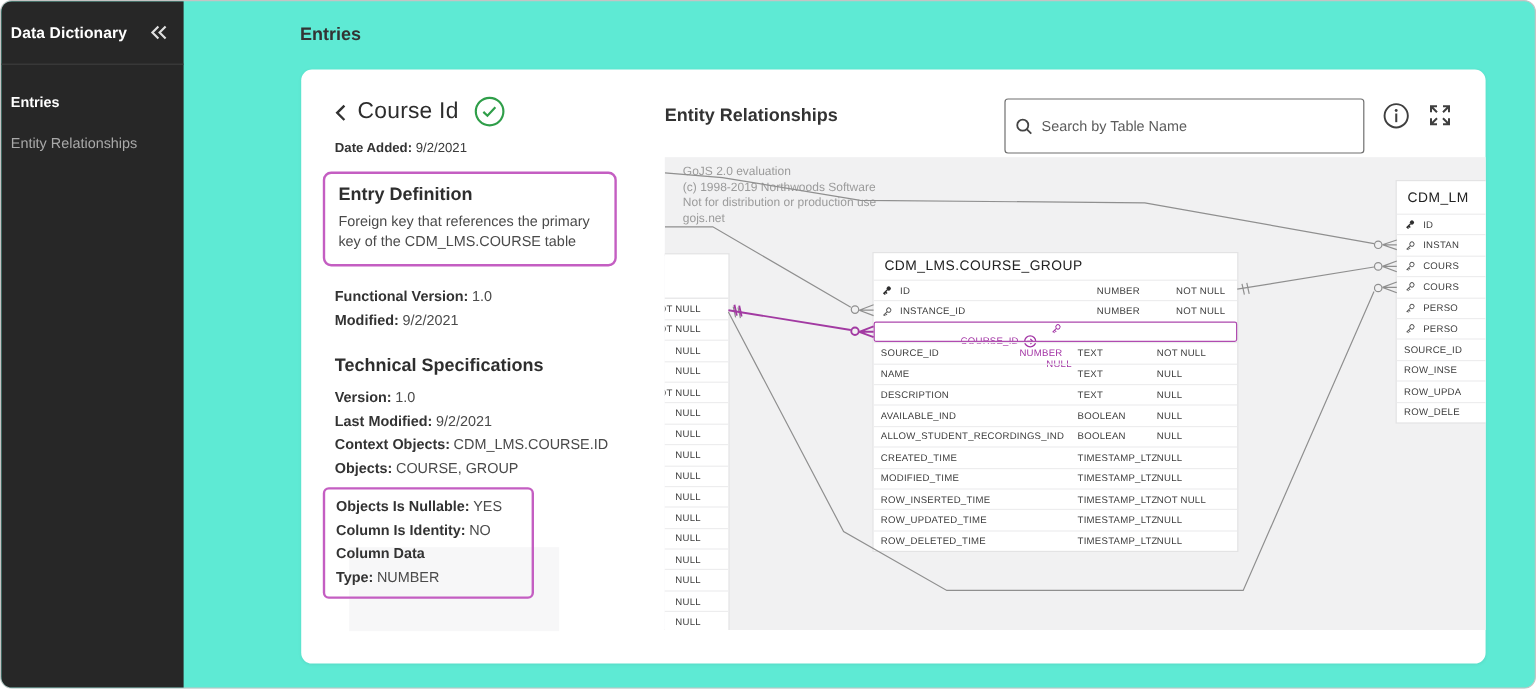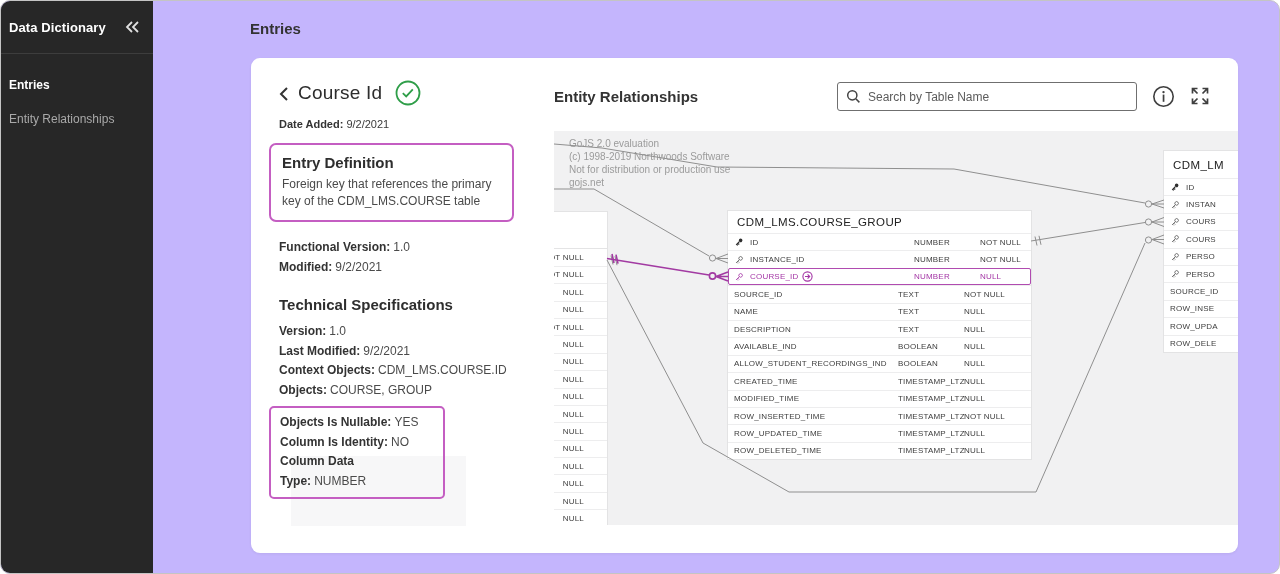--- a/index.html
+++ b/index.html
@@ -1,17 +1,17 @@
 <!DOCTYPE html>
 <html><head>
 <meta charset="utf-8">
 <style>
   * { margin:0; padding:0; box-sizing:border-box; }
   html,body { width:1280px; height:574px; font-family:"Liberation Sans","DejaVu Sans",sans-serif; }
-  .window { position:relative; width:1280px; height:574px; background:#c4b5fd; border-radius:10px; overflow:hidden; border:1px solid #c4c4c4; }
+  .window { position:relative; width:1280px; height:574px; background:#5eead4; border-radius:10px; overflow:hidden; border:1px solid #c4c4c4; }
 
   
   .sidebar { position:absolute; left:0; top:0; width:152px; height:574px; background:#272727; color:#fff; }
   .sb-head { display:flex; align-items:center; justify-content:space-between; height:53px; padding:0 12px 0 8px; border-bottom:1px solid #3d3d3d; }
   .sb-title { font-size:13px; font-weight:bold; letter-spacing:.1px; }
   .sb-collapse { cursor:pointer; display:inline-flex; }
   .sb-nav { padding-top:14px; }
   .sb-item { padding:10px 8px; font-size:12px; color:#a9a9a9; cursor:pointer; }
   .sb-item.active { color:#ffffff; font-weight:bold; }
 
@@ -32,21 +32,21 @@
   .def-body { margin-top:5px; font-size:12px; line-height:17px; color:#4a4a4a; width:222px; }
   .fields { margin-top:11px; }
   .field { font-size:12px; line-height:19.5px; color:#4a4a4a; }
   .sec-title { margin-top:19px; font-size:15px; font-weight:bold; color:#2e2e2e; }
   .tech-fields { margin-top:9px; }
   .hl-box { margin:6px 0 0 -10px; width:176px; border:2px solid #c45ec2; border-radius:5px; padding:5px 9px 6px 9px; }
   .ghost { position:absolute; left:40px; top:398px; width:175px; height:70px; background:#f7f7f8; }
 
   
   .er-title { position:absolute; left:303px; top:30px; font-size:15px; font-weight:bold; color:#333; }
-  .search-box { position:absolute; left:586px; top:24px; width:300px; height:29px; border:1px solid #6f6f6f; border-radius:3px; background:#fff; display:flex; align-items:center; padding:0 8px; gap:7px; }
+  .search-box { position:absolute; left:586px; top:24px; width:300px; height:46px; border:1px solid #6f6f6f; border-radius:3px; background:#fff; display:flex; align-items:center; padding:0 8px; gap:7px; }
   .search-box input { border:none; outline:none; flex:1; font-size:12px; color:#333; font-family:inherit; background:transparent; }
   .search-box input::placeholder { color:#5c5c5c; }
   .icon-btn { position:absolute; display:inline-flex; cursor:pointer; }
   .info-btn { left:901px; top:27px; }
   .expand-btn { left:938px; top:27px; }
 
   
   .diagram { position:absolute; left:303px; top:73px; width:684px; height:394px; background:#f1f1f2; overflow:hidden; }
   .watermark { position:absolute; left:15px; top:6px; z-index:1; font-size:10px; line-height:13px; color:#9b9b9b; }
   .links { position:absolute; left:0; top:0; z-index:4; pointer-events:none; }
@@ -57,21 +57,21 @@
   .key-icon { display:none; width:12px; margin-right:4px; flex:none; }
   .trow.key-pk .key-icon, .trow.key-fk .key-icon { display:inline-flex; }
   .key-icon svg { width:10px; height:10px; }
   .key-pk .kh { fill:#2e2e2e; stroke:none; }
   .key-pk .ks { stroke:#2e2e2e; stroke-width:1.7; fill:none; }
   .key-fk .kh { fill:none; stroke:#5a5a5a; stroke-width:1.1; }
   .key-fk .ks { stroke:#5a5a5a; stroke-width:1.1; fill:none; }
   .namewrap { display:flex; align-items:center; gap:4px; width:164px; flex:none; overflow:hidden;text-align:center; }
   .col.type { width:66px; flex:none; }
   .goto-icon { display:none; }
-  .trow.highlight { color:#a335a5; outline:1.5px solid #b04bb0; outline-offset:-1px; border-radius:2px; }
+  .trow.highlight { color:#a335a5; outline:1.5px solid #b04bb0; outline-offset:-1px; border-radius:2px;flex-direction:column; }
   .trow.highlight .kh { stroke:#a335a5; }
   .trow.highlight .ks { stroke:#a335a5; }
   .trow.highlight .goto-icon { display:inline-flex; }
   .left-table { left:-80px; top:81px; width:133px; height:313px; }
   .left-table .head-spacer { height:37.4px; border-bottom:1px solid #e4e4e5; }
   .left-table .trow { justify-content:flex-end; padding-right:23px; border-top:none; border-bottom:1px solid #ededee; }
   .main-table { left:174px; top:80px; width:303px; }
   .main-table .dt-title { height:22px; padding-top:5px; }
   .right-table { left:610px; top:20px; width:120px; }
   .right-table .dt-title { height:27px; padding-top:8px; }

